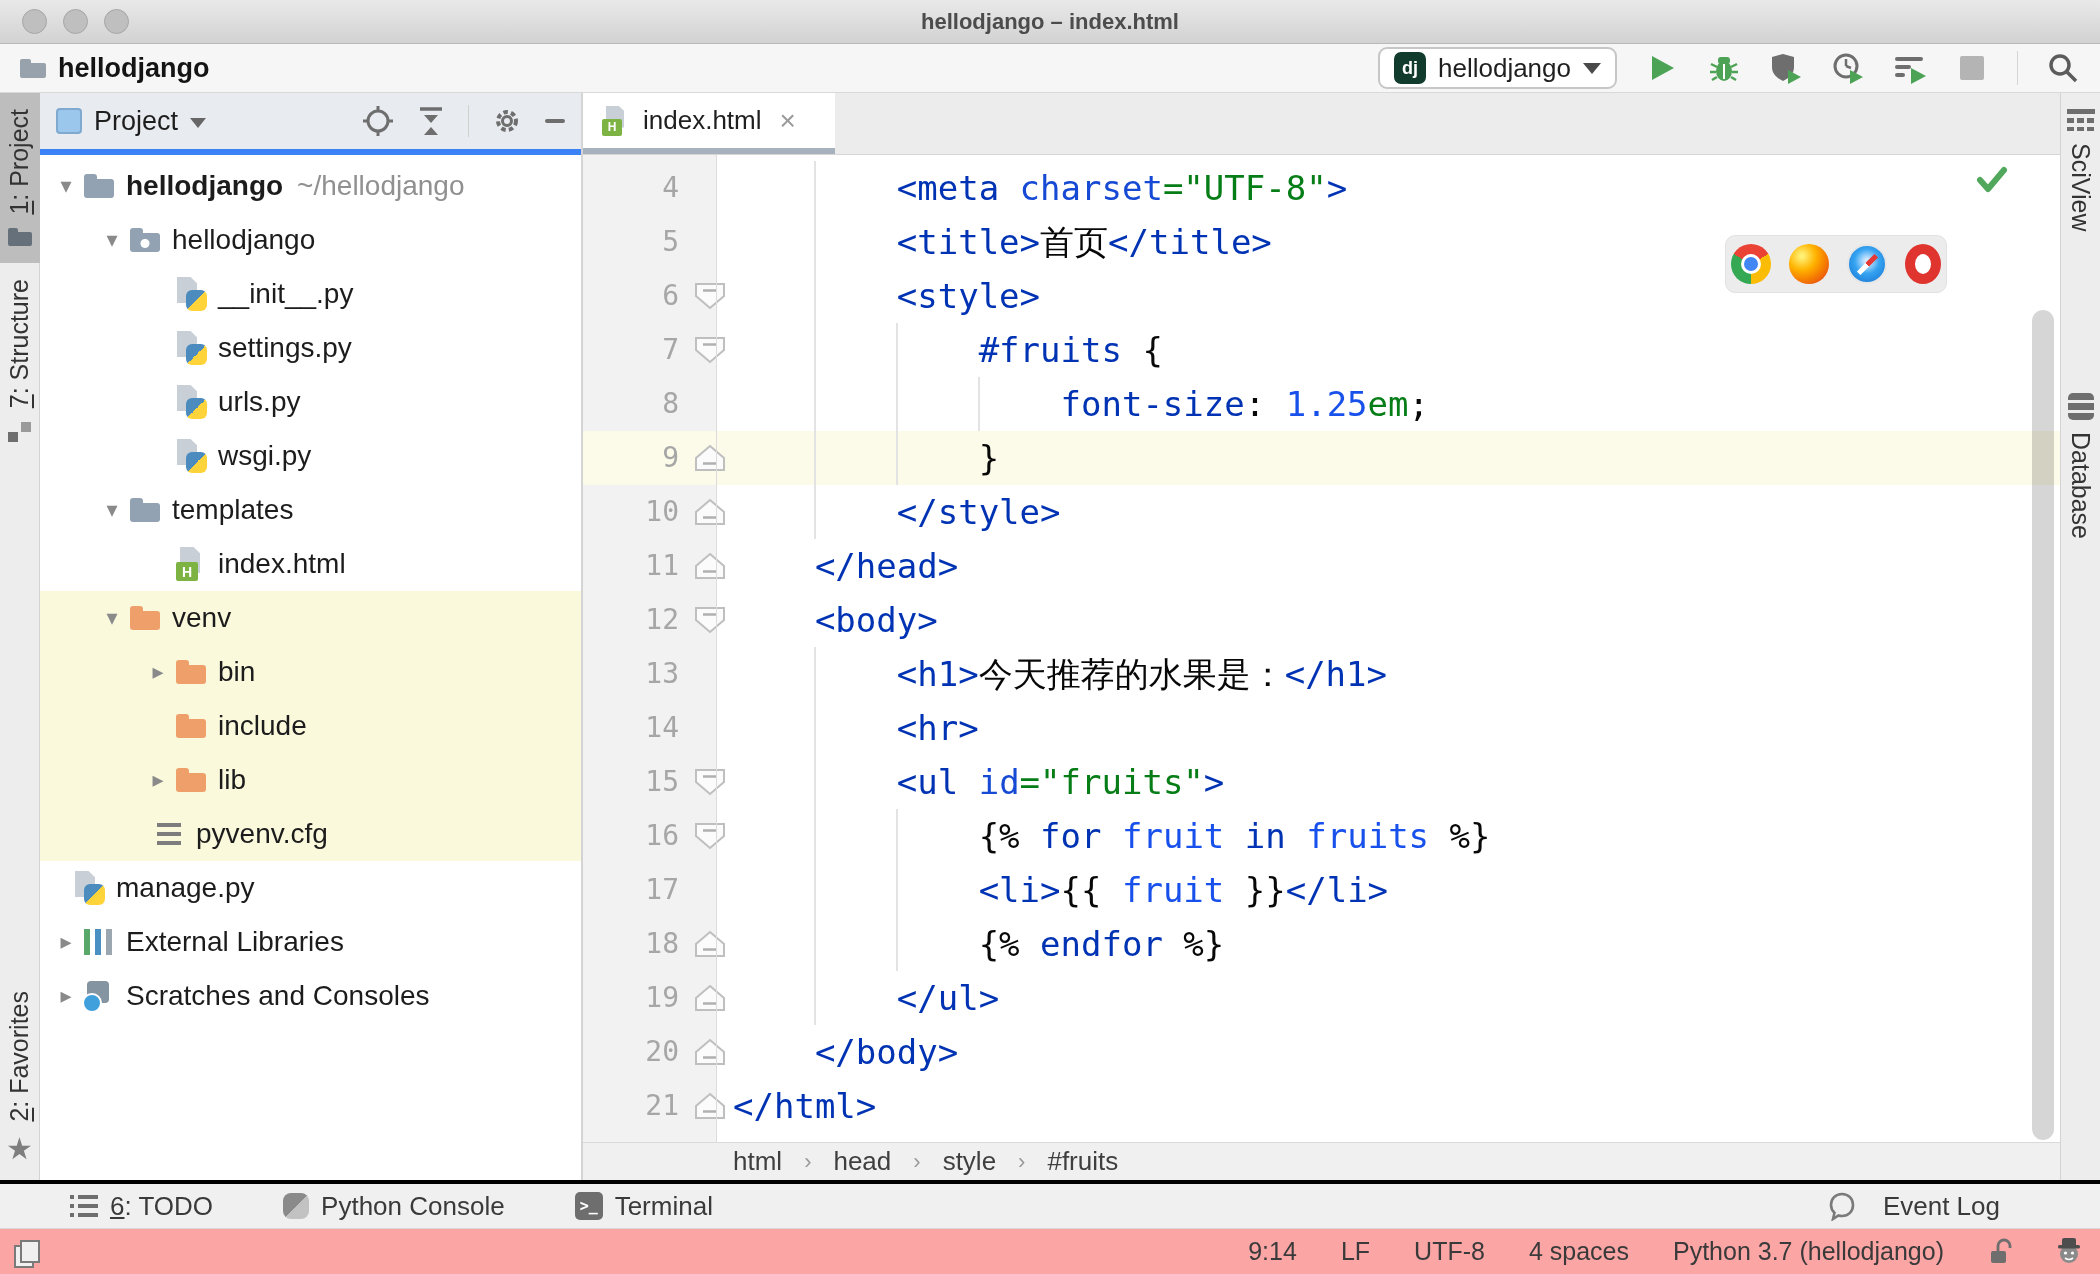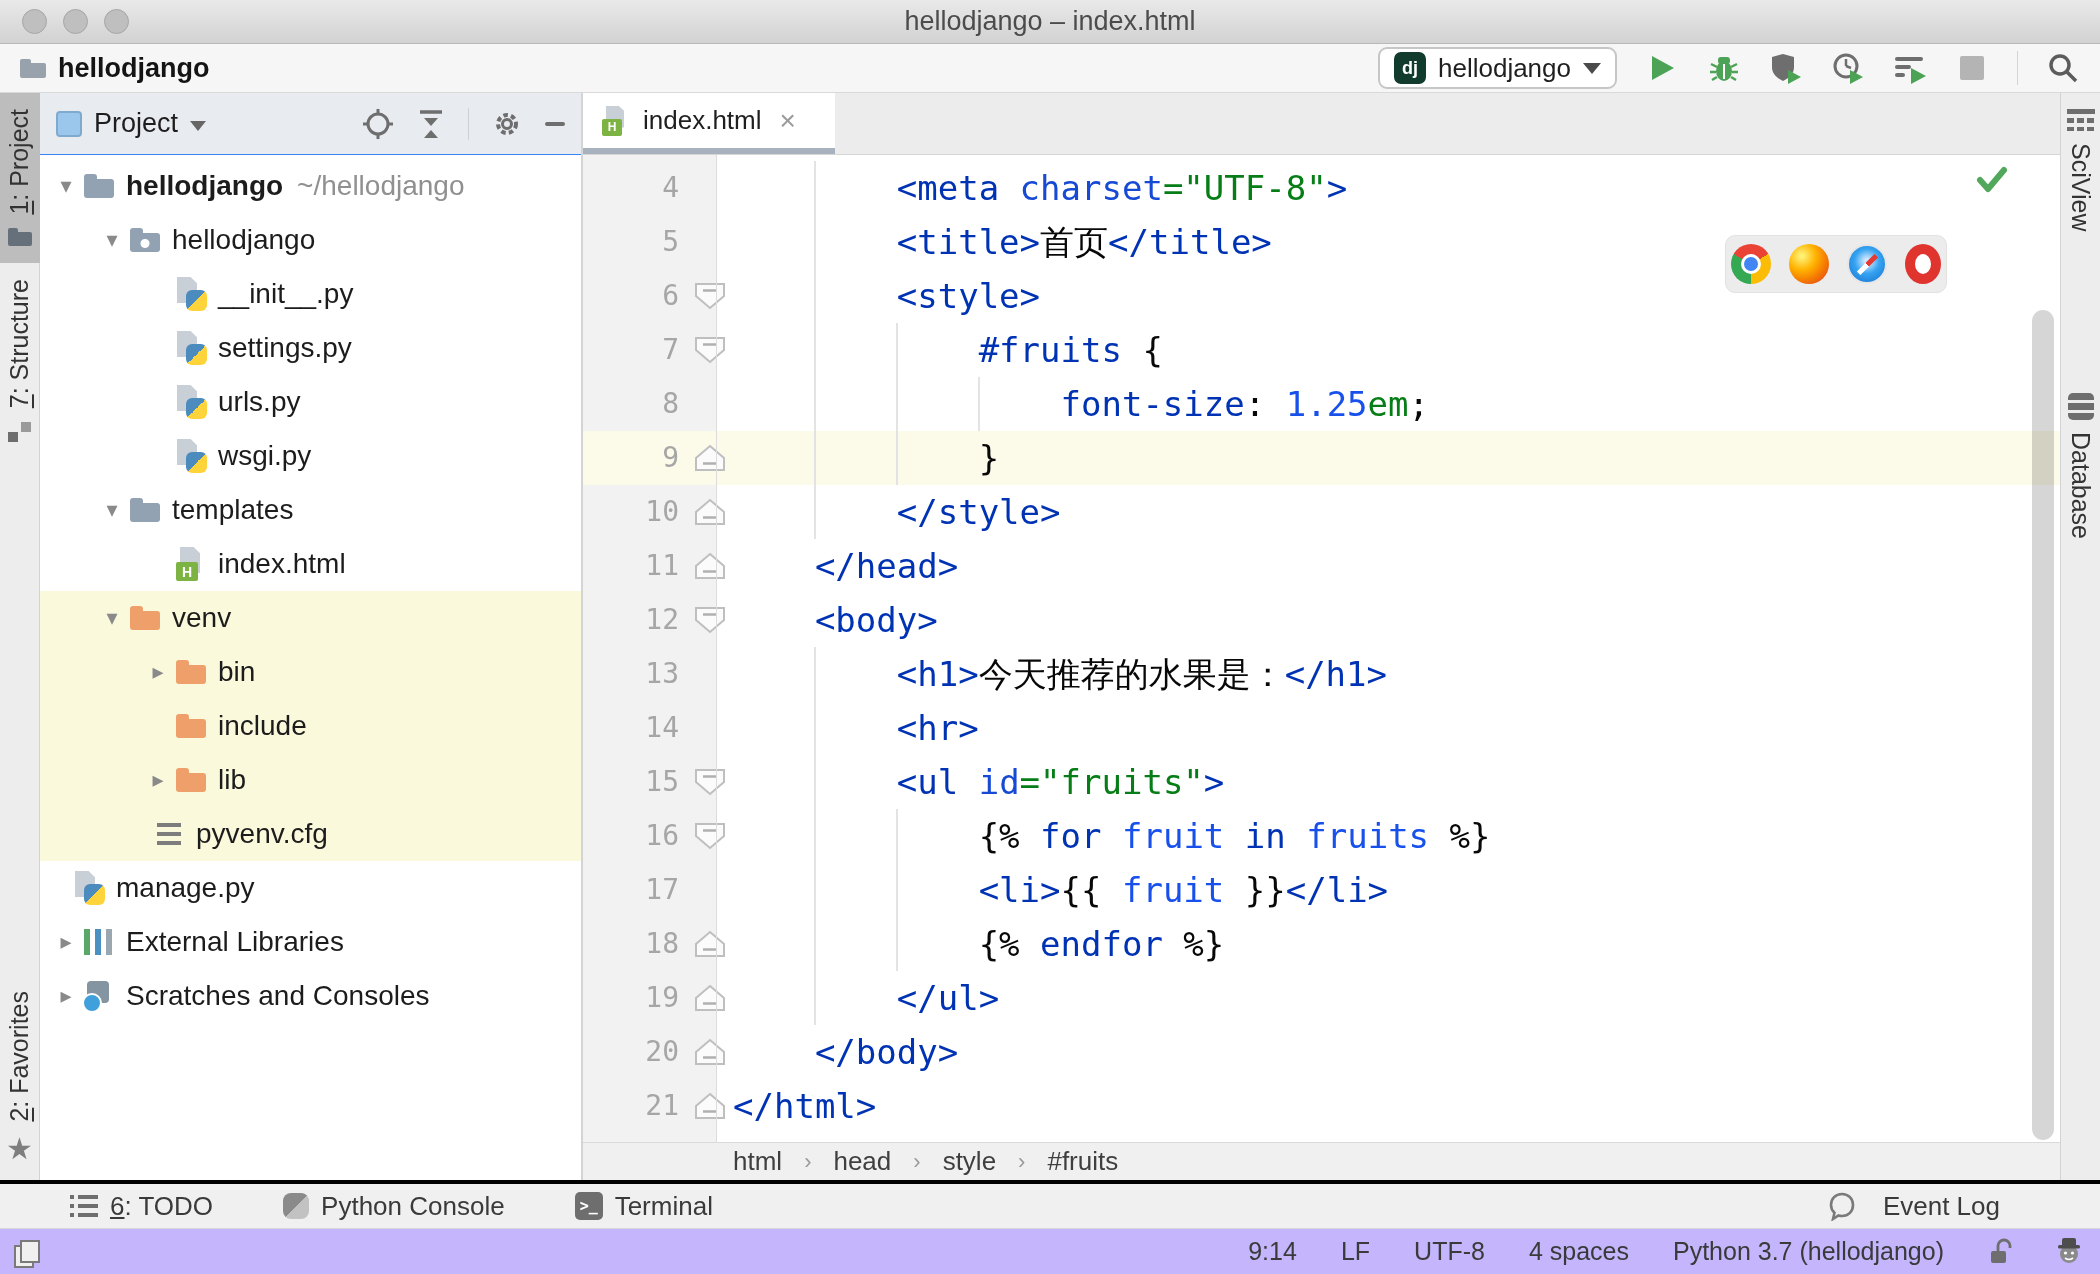--- a/index.html
+++ b/index.html
@@ -4,21 +4,21 @@
 <style>
   * { margin:0; padding:0; box-sizing:border-box; }
   html,body { width:2100px; height:1274px; overflow:hidden; }
   body { font-family:"Liberation Sans", sans-serif; background:#ECECEC; color:#1f1f1f; }
   .window { width:2100px; height:1274px; display:flex; flex-direction:column; }
 
   
   .titlebar { height:44px; flex:none; position:relative;
     background:linear-gradient(#E9E9E9,#D2D2D2); border-bottom:1px solid #B9B9B9;
     display:flex; align-items:center; justify-content:center; }
-  .title-text { font-size:27px; font-weight:400; color:#4c4c4c; }
+  .title-text { font-size:22px; font-weight:700; color:#4c4c4c; }
   .lights { position:absolute; left:22px; top:0; height:100%; display:flex; align-items:center; gap:16px; }
   .light { width:25px; height:25px; border-radius:50%; background:#BFBFBF; border:1px solid #A6A6A6; }
 
   
   .toolbar { height:49px; flex:none; background:#F6F6F6; border-bottom:1px solid #D9D9D9;
     display:flex; align-items:center; padding:0 20px; }
   .tb-left { display:flex; align-items:center; gap:12px; }
   .tb-folder { width:26px; height:20px; position:relative; }
   .tb-folder::before{content:'';position:absolute;left:0;top:5px;width:26px;height:15px;background:#97A2AC;border-radius:2px;}
   .tb-folder::after{content:'';position:absolute;left:0;top:1px;width:11px;height:6px;background:#97A2AC;border-radius:2px 2px 0 0;}
@@ -56,21 +56,21 @@
   .ic-star { font-size:30px; color:#7E7E7E; line-height:1; }
   .ic-sciview { width:28px; height:22px;
     background:linear-gradient(#6E6E6E,#6E6E6E) 0 0/28px 5px no-repeat,
       repeating-linear-gradient(90deg,#6E6E6E 0 7px,transparent 7px 10px) 0 9px/28px 5px no-repeat,
       repeating-linear-gradient(90deg,#6E6E6E 0 7px,transparent 7px 10px) 0 18px/28px 4px no-repeat; }
   .ic-db { width:26px; height:27px; border-radius:5px;
     background:linear-gradient(#6E6E6E 0 7px,#EDEDED 7px 10px,#6E6E6E 10px 17px,#EDEDED 17px 20px,#6E6E6E 20px 27px); }
 
   
   .project { width:543px; flex:none; background:#fff; border-right:2px solid #D4D4D4; display:flex; flex-direction:column; }
-  .proj-header { height:62px; flex:none; background:#E8EBF0; border-bottom:1px solid #3b82f6;
+  .proj-header { height:62px; flex:none; background:#E8EBF0; border-bottom:6px solid #3b82f6;
     display:flex; align-items:center; padding:0 16px; gap:12px; }
   .proj-sq { width:26px; height:26px; border-radius:4px; background:#9CC7EC; border:2px solid #7FA9CF; }
   .proj-title { font-size:27px; color:#1e1e1e; }
   .proj-caret { width:0;height:0;border-left:8px solid transparent;border-right:8px solid transparent;border-top:10px solid #666; margin-top:4px;}
   .ph-icons { margin-left:auto; display:flex; align-items:center; gap:22px; }
   .ph-sep { width:1px; height:32px; background:#D0D0D0; }
   .ph-minus { width:20px; height:4px; background:#6E6E6E; border-radius:2px; }
 
   .tree { flex:1; overflow:hidden; padding-top:4px; font-size:28px; color:#1c1c1c; }
   .tree-row { height:54px; display:flex; align-items:center; padding-right:8px; }
@@ -147,21 +147,21 @@
   .bb-item { display:flex; align-items:center; gap:12px; }
   .ic-todo { width:28px; height:22px;
     background:repeating-linear-gradient(#6E6E6E 0 4px,transparent 4px 9px) no-repeat 8px 0/20px 22px,
       repeating-linear-gradient(#6E6E6E 0 4px,transparent 4px 9px) no-repeat 0 0/4px 22px; }
   .ic-pycon { width:26px; height:26px; border-radius:8px; background:linear-gradient(135deg,#8a8a8a 50%,#c2c2c2 50%); }
   .ic-term { width:28px; height:28px; border-radius:5px; background:#6E6E6E; color:#fff;
     font-family:"DejaVu Sans Mono",monospace; font-size:15px; font-weight:700; display:flex; align-items:center; justify-content:center; }
   .bb-right { margin-left:auto; display:flex; align-items:center; gap:27px; margin-right:30px; }
 
   
-  .statusbar { height:46px; flex:none; background:#c4b5fd; border-top:1px solid #D8D8D8;
+  .statusbar { height:46px; flex:none; background:#fca5a5; border-top:1px solid #D8D8D8;
     display:flex; align-items:center; padding:0 18px 0 14px; font-size:25px; color:#3a3a3a; }
   .sb-left { display:flex; align-items:center; }
   .ic-panels { width:24px; height:24px; position:relative; }
   .ic-panels::before{content:'';position:absolute;left:0;top:5px;width:16px;height:19px;border:2px solid #7a7a7a;background:#F0F0F0;}
   .ic-panels::after{content:'';position:absolute;left:6px;top:0;width:16px;height:19px;border:2px solid #7a7a7a;background:#F0F0F0;}
   .sb-right { margin-left:auto; display:flex; align-items:center; gap:44px; }
 </style>
 </head>
 <body>
 

